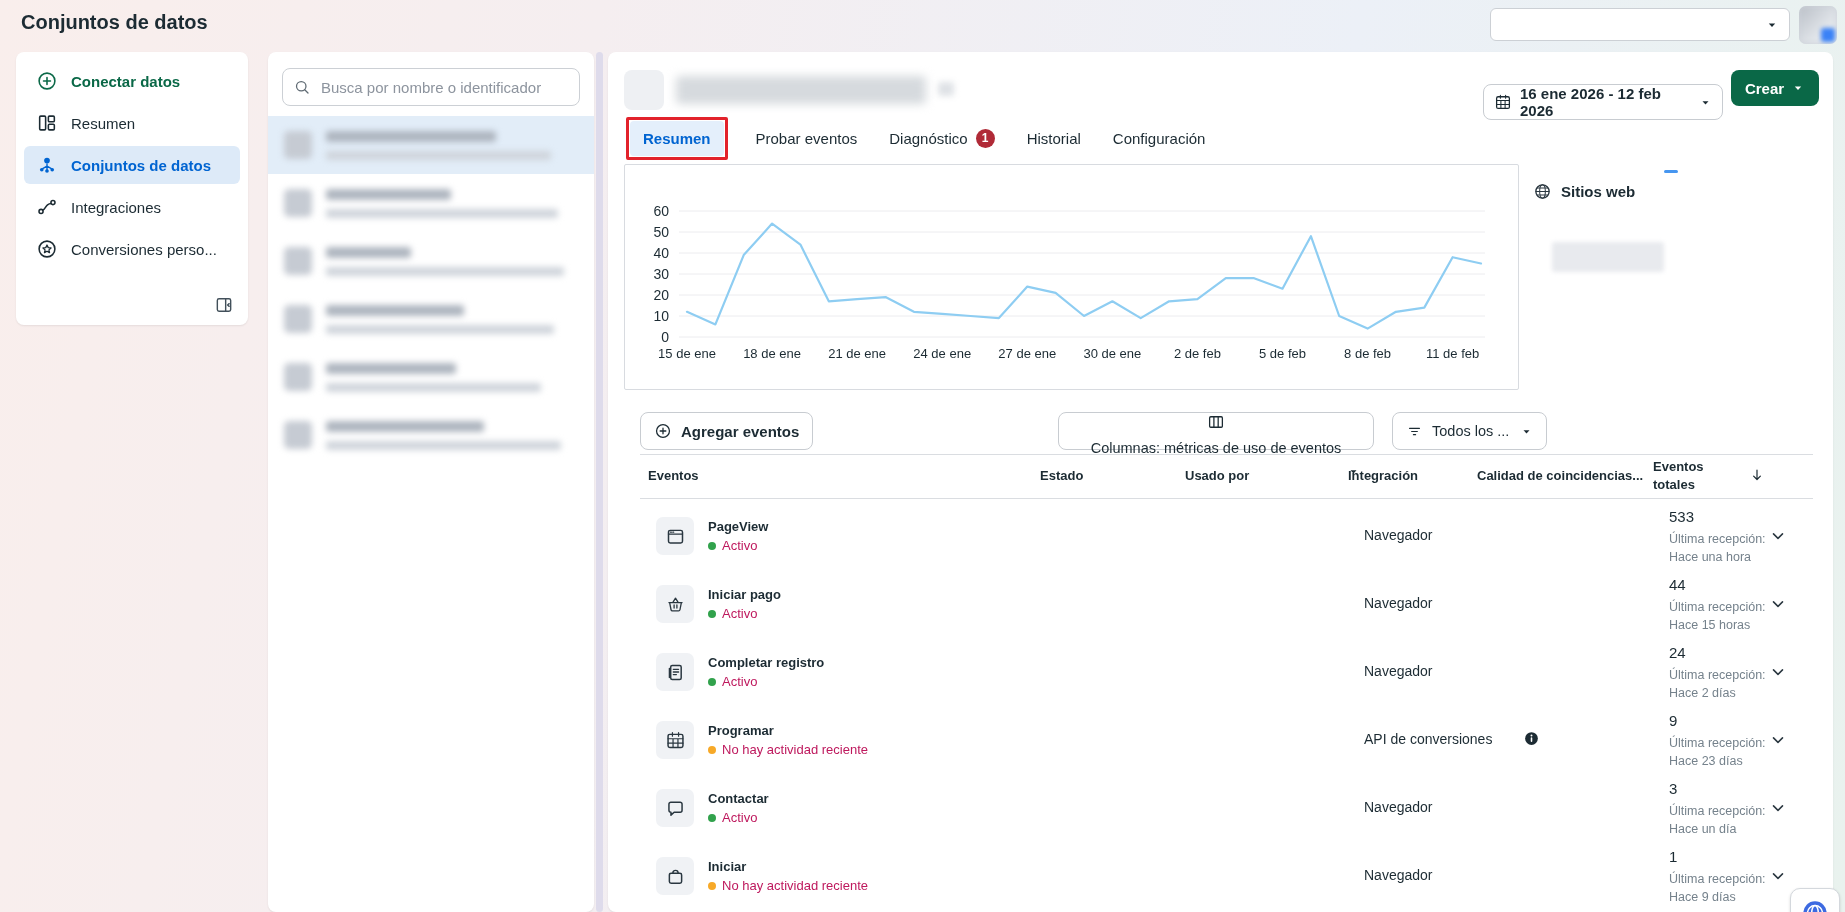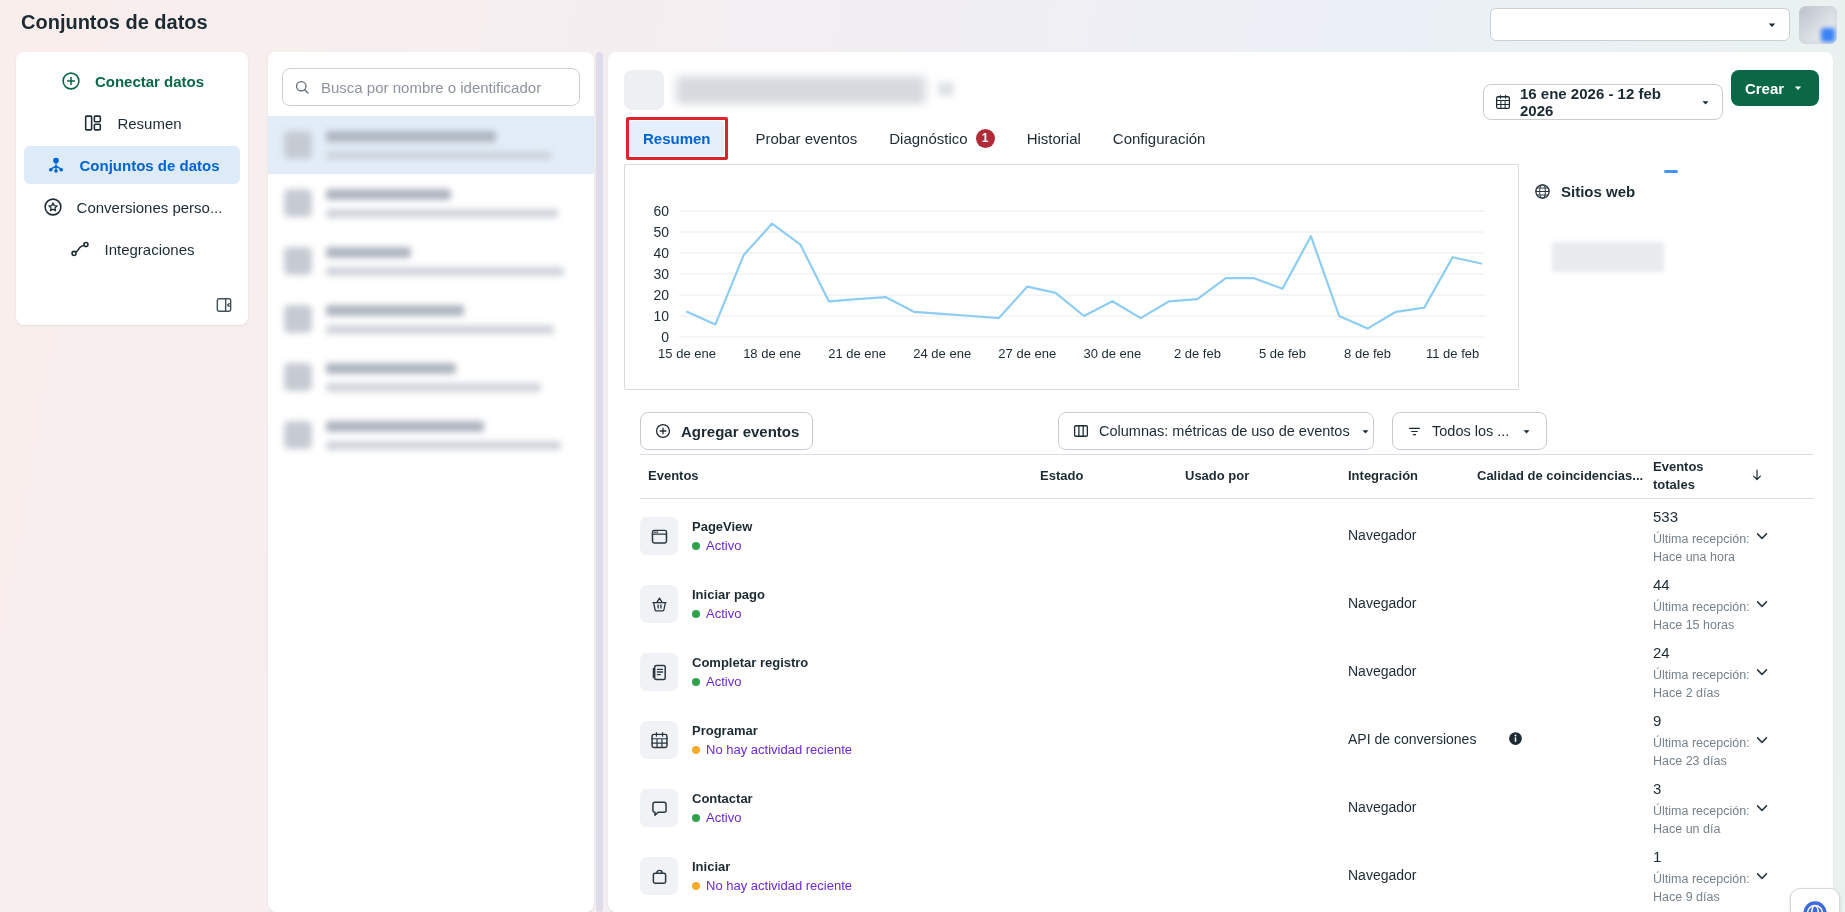--- a/index.html
+++ b/index.html
@@ -10,21 +10,21 @@
   
   .page-title{position:absolute;left:21px;top:11px;font-size:20px;font-weight:700;}
   .topbar-select{position:absolute;left:1490px;top:8px;width:300px;height:33px;background:#fff;
     border:1px solid #ccd0d5;border-radius:6px;display:flex;align-items:center;justify-content:flex-end;padding-right:10px;box-sizing:border-box;}
   .avatar{position:absolute;left:1799px;top:6px;width:38px;height:38px;border-radius:7px;overflow:hidden;background:#cdd2d9;}
   .avatar .a1{position:absolute;inset:0;background:linear-gradient(135deg,#b9bec6,#dfe3e8 60%,#eef1f4);filter:blur(3px);}
   .avatar .a2{position:absolute;right:2px;bottom:2px;width:14px;height:14px;border-radius:3px;background:#3b82f6;filter:blur(2px);}
   
   .panel{background:#fff;border-radius:8px;box-shadow:0 1px 2px rgba(0,0,0,.08);}
   .sidebar{position:absolute;left:16px;top:52px;width:232px;height:273px;padding:10px 8px;box-sizing:border-box;}
-  .sb-item{display:flex;align-items:center;gap:13px;height:38px;padding:0 12px;border-radius:6px;font-size:15px;cursor:pointer;margin-bottom:4px;justify-content:center;}
+  .sb-item{display:flex;align-items:center;gap:13px;height:38px;padding:0 12px;border-radius:6px;font-size:15px;cursor:pointer;margin-bottom:4px;}
   .sb-item .ic{width:22px;height:22px;}
   .sb-item.green{color:var(--green);font-weight:600;}
   .sb-item.active{background:#ddeaf8;color:var(--blue);font-weight:600;}
   .sb-collapse{position:absolute;right:14px;bottom:10px;width:20px;height:20px;color:#42505a;cursor:pointer;}
   
   .list-panel{position:absolute;left:268px;top:52px;width:326px;height:860px;box-sizing:border-box;}
   .search-box{margin:16px 14px 10px 14px;height:38px;border:1px solid #ccd0d5;border-radius:8px;display:flex;align-items:center;gap:8px;padding:0 10px;box-sizing:border-box;}
   .search-box input{border:none;outline:none;flex:1;font-size:15px;font-family:inherit;color:#be185d;background:transparent;}
   .search-box input::placeholder{color:#8d949e;}
   .search-box .ic{color:#5f6a73;}
@@ -57,39 +57,39 @@
   .chart-card{left:16px;top:112px;width:895px;height:226px;border:1px solid #d8dbe0;border-radius:2px;box-sizing:border-box;}
   .chart-card svg{position:absolute;inset:0;}
   .chart-card svg text{font-family:"Liberation Sans",sans-serif;fill:#1c2b33;}
   .sites{left:925px;top:130px;display:flex;align-items:center;gap:9px;font-size:15px;font-weight:700;color:#1c2b33;}
   .sites .ic{width:19px;height:19px;color:#2a3740;}
   .site-blur{left:944px;top:190px;width:112px;height:30px;background:#e8eaee;filter:blur(2px);border-radius:3px;}
   .blue-dash{left:1056px;top:118px;width:14px;height:3px;background:#4696f0;border-radius:2px;}
   
   .tbtn{border:1px solid #c8ccd1;border-radius:8px;height:38px;display:flex;align-items:center;gap:9px;padding:0 13px;box-sizing:border-box;font-size:14.5px;cursor:pointer;background:#fff;white-space:nowrap;}
   .add-btn{left:32px;top:360px;font-weight:600;font-size:15px;}
-  .columns-dd{left:450px;top:360px;width:316px;}
+  .columns-dd{left:450px;top:360px;width:316px;flex-direction:column;}
   .filter-dd{left:784px;top:360px;width:155px;justify-content:space-between;}
   .dd-caret{margin-left:auto;width:13px;height:13px;}
   .ev-search{left:957px;top:360px;width:245px;height:38px;border:1px solid #c8ccd1;border-radius:8px;display:flex;align-items:center;gap:8px;padding:0 11px;box-sizing:border-box;}
   .ev-search input{border:none;outline:none;flex:1;min-width:0;font-size:14.5px;font-family:inherit;background:transparent;color:#1c2b33;}
   .ev-search input::placeholder{color:#90979e;}
   .ev-search .cnt{color:#606770;font-size:14px;}
   .ev-search .ic{color:#5f6a73;width:18px;height:18px;}
   
   .tdiv{left:32px;top:402px;width:1173px;height:1px;background:#dadde1;}
   .tdiv2{left:32px;top:446px;width:1173px;height:1px;background:#dadde1;}
   .thead{left:0;top:404px;width:1225px;height:42px;font-size:13px;font-weight:700;}
   .thead .h{position:absolute;top:12px;}
   .rows{left:0;top:450px;width:1225px;}
-  .trow{display:grid;grid-template-columns:52px 340px 145px 163px 137px 168px 108px 40px;padding-left:32px;height:68px;align-items:center;}
+  .trow{display:grid;grid-template-columns:52px 340px 145px 163px 137px 168px 108px 40px;padding-left:48px;height:68px;align-items:center;}
   .ev-icon{width:38px;height:38px;border-radius:7px;background:#f0f2f5;display:flex;align-items:center;justify-content:center;color:#2a3740;}
   .ev-icon .ic{width:21px;height:21px;}
   .ev-name{font-size:13px;font-weight:700;}
-  .ev-status{display:flex;align-items:center;gap:6px;font-size:13px;color:#6d28d9;margin-top:4px;}
+  .ev-status{display:flex;align-items:center;gap:6px;font-size:13px;color:#be185d;margin-top:4px;}
   .dot{width:8px;height:8px;border-radius:50%;}
   .dot.green{background:var(--dot-green);}
   .dot.orange{background:var(--dot-orange);}
   .integ{font-size:14px;padding-left:8px;line-height:1.25;}
   .calidad{padding-left:30px;}
   .calidad .ic{width:17px;height:17px;}
   .totals{font-size:12.5px;color:#75828c;line-height:1.45;padding-left:8px;}
   .totals .num{font-size:15px;color:#1c2b33;margin-bottom:2px;}
   .row-chevron{color:#2a3740;cursor:pointer;width:18px;height:18px;}
   
@@ -146,35 +146,35 @@
             <g stroke="currentColor" stroke-width="1.5" fill="none">
               <path d="M12 10.3v3M12 13.3l-5.2 3M12 13.3l5.2 3M12 13.3v4.2"></path>
             </g>
           </svg>
         </span>
         <span>Conjuntos de datos</span>
       </div>
       <div class="sb-item ">
         <span class="ic">
           <svg viewBox="0 0 24 24" fill="none" stroke="currentColor" stroke-width="1.7" stroke-linecap="round" stroke-linejoin="round">
-            <circle cx="12" cy="12" r="8.6"></circle>
-            <path stroke-width="1.4" d="M12 7.6l1.35 2.9 3.05.33-2.3 2.1.65 3.07L12 14.4l-2.75 1.6.65-3.07-2.3-2.1 3.05-.33z"></path>
-          </svg>
-        </span>
-        <span>Conversiones perso...</span>
-      </div>
-      <div class="sb-item ">
-        <span class="ic">
-          <svg viewBox="0 0 24 24" fill="none" stroke="currentColor" stroke-width="1.7" stroke-linecap="round" stroke-linejoin="round">
             <circle cx="5.5" cy="16.8" r="2.2"></circle>
             <circle cx="18.5" cy="7.2" r="2.2"></circle>
             <path d="M7.5 15.4c2.6-1.1 3-4.2 5.1-5.8 1.2-.9 2.3-1.3 3.9-1.4"></path>
           </svg>
         </span>
         <span>Integraciones</span>
+      </div>
+      <div class="sb-item ">
+        <span class="ic">
+          <svg viewBox="0 0 24 24" fill="none" stroke="currentColor" stroke-width="1.7" stroke-linecap="round" stroke-linejoin="round">
+            <circle cx="12" cy="12" r="8.6"></circle>
+            <path stroke-width="1.4" d="M12 7.6l1.35 2.9 3.05.33-2.3 2.1.65 3.07L12 14.4l-2.75 1.6.65-3.07-2.3-2.1 3.05-.33z"></path>
+          </svg>
+        </span>
+        <span>Conversiones perso...</span>
       </div>
     </nav>
   <span class="ic sb-collapse">
       <svg viewBox="0 0 24 24" fill="none" stroke="currentColor" stroke-width="1.7" stroke-linecap="round" stroke-linejoin="round">
         <rect x="4" y="4.5" width="16" height="15" rx="2"></rect>
         <path d="M14 4.5v15M18.2 10.4l-1.9 1.6 1.9 1.6"></path>
       </svg>
     </span>
 </div>
 

